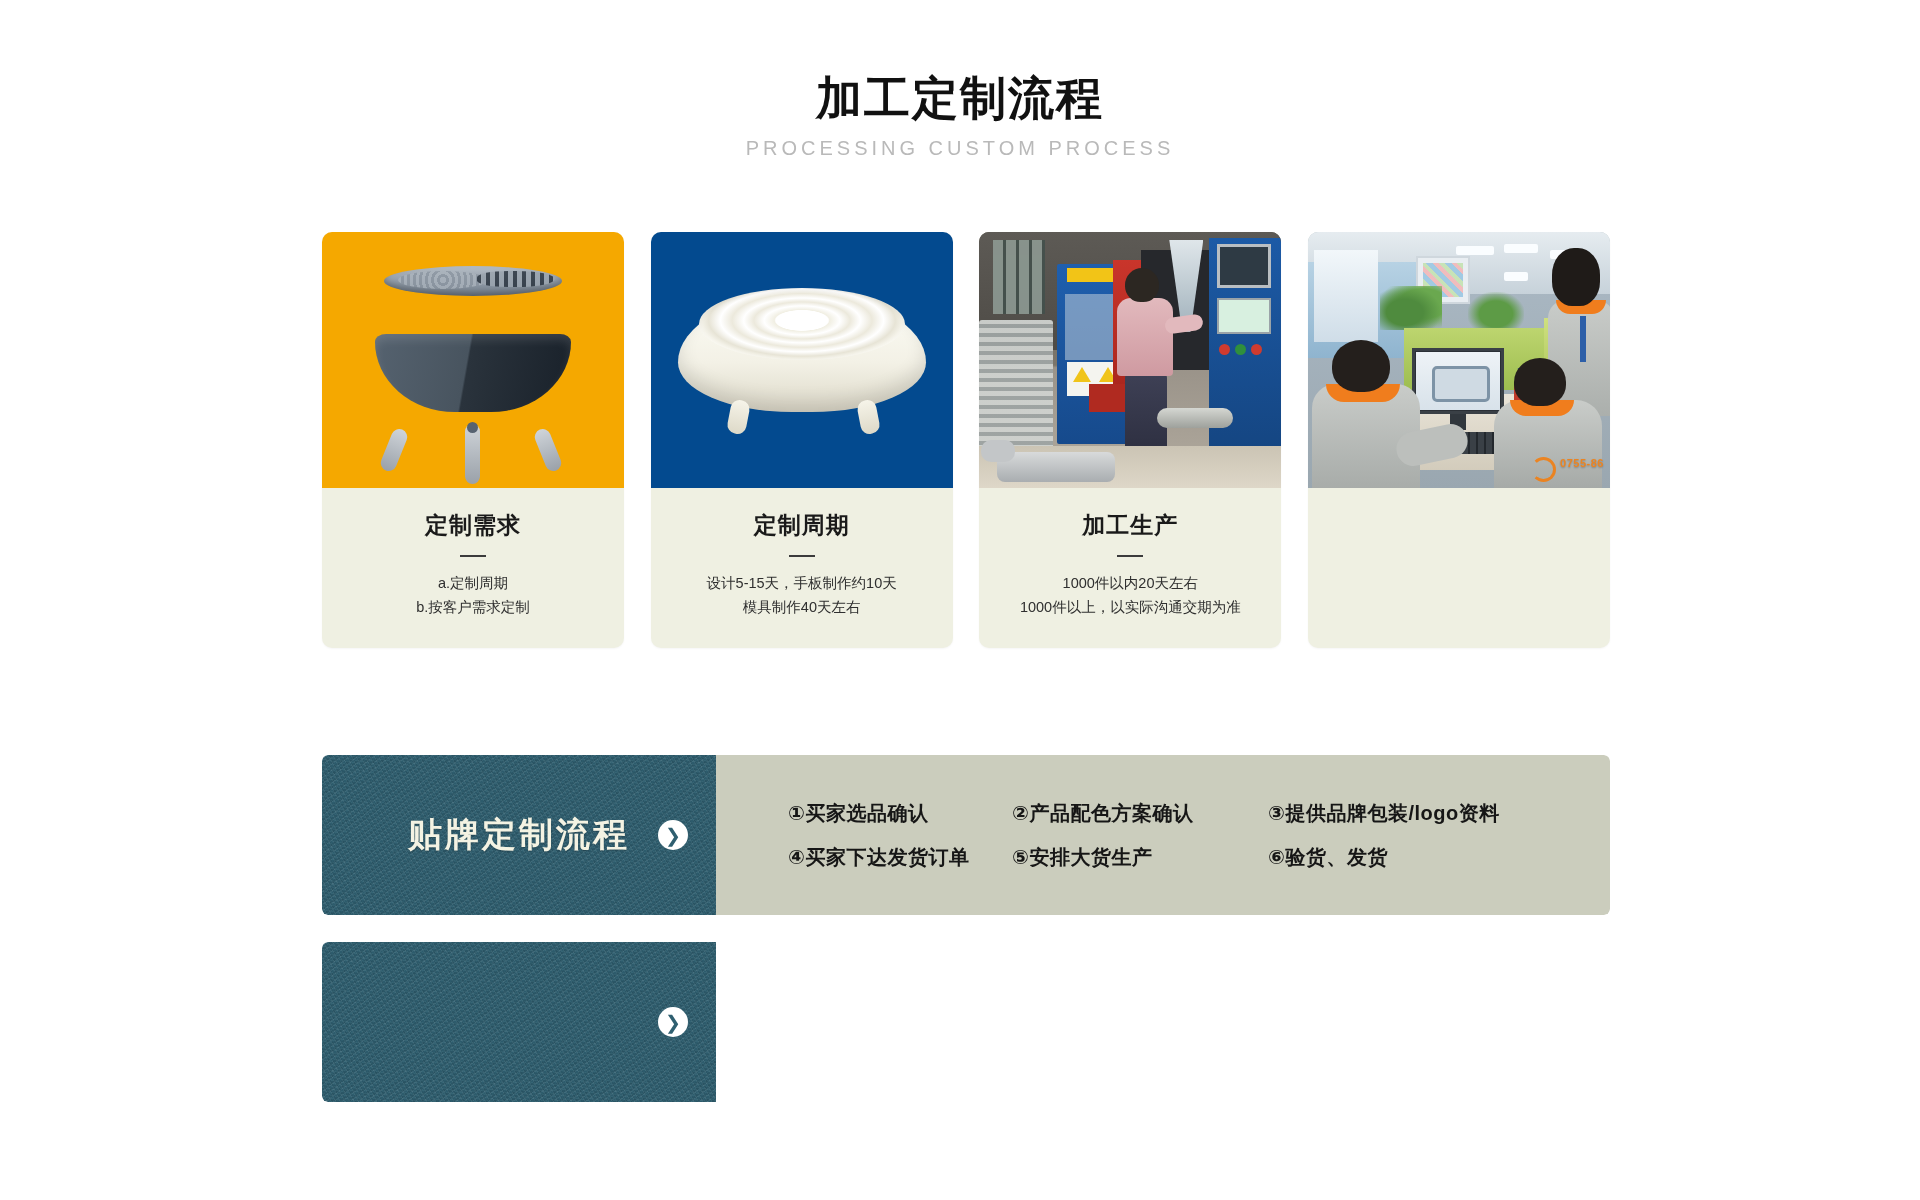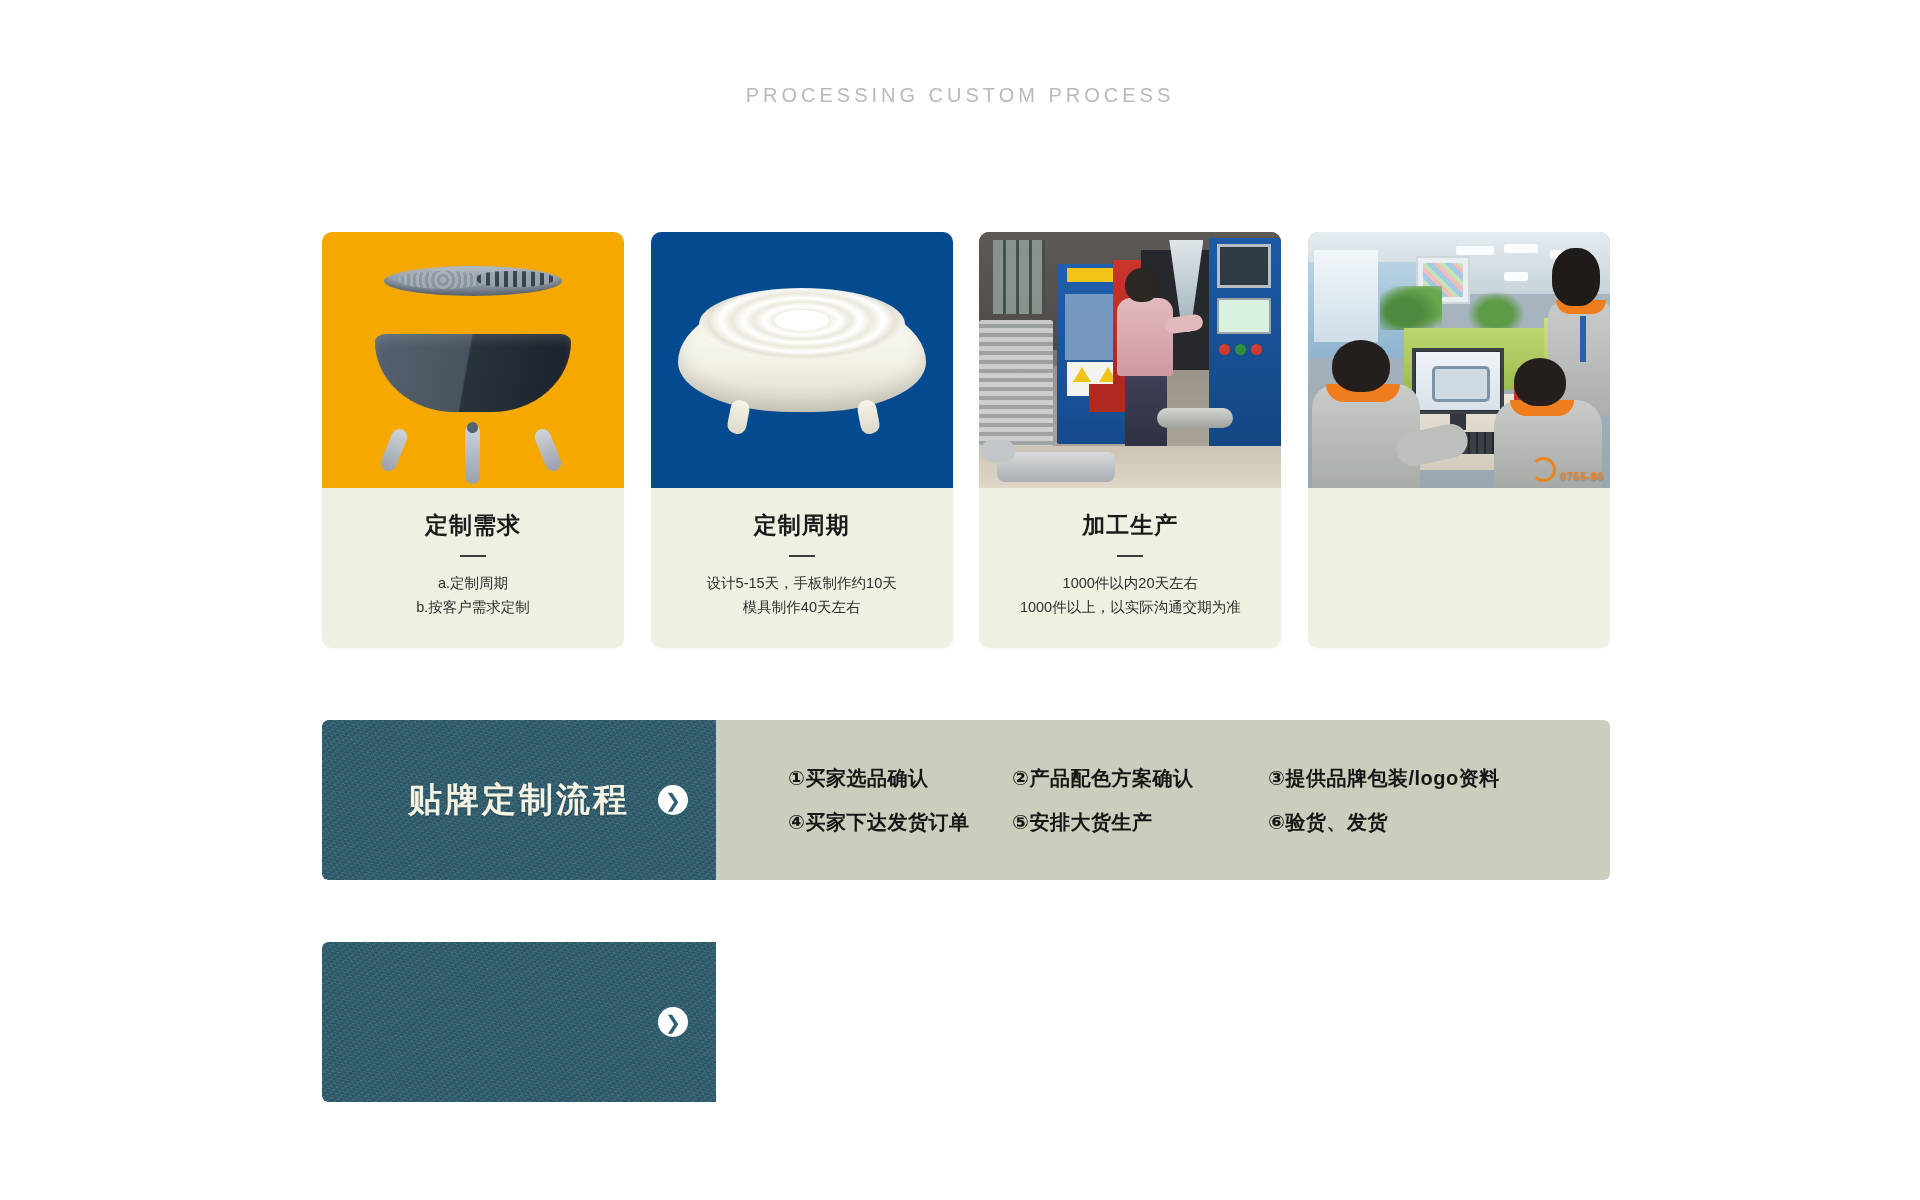--- a/index.html
+++ b/index.html
@@ -248,42 +248,42 @@
   .of-p3-collar{ left:248px; top:68px; width:50px; height:14px; background:#f07d1d; border-radius:0 0 16px 16px; }
   .of-lanyard { left:272px; top:84px; width:6px; height:46px; background:#2d5fa8; }
   .of-chair { left:186px; bottom:0; width:96px; height:68px; border-radius:18px 18px 0 0; background:linear-gradient(180deg,#2c2c2c,#1a1a1a); }
   .of-watermark {
     right: 6px; bottom: 6px;
     color: #f08016;
     font-size: 11px;
     font-weight: bold;
     letter-spacing: .5px;
     opacity: .92;
-    display: flex; align-items: flex-end; gap: 4px;
+    display: flex; align-items: flex-start; gap: 4px;
     text-shadow: 0 1px 2px rgba(0,0,0,.3);
   }
   .of-wm-ring {
     width: 19px; height: 19px;
     border-radius: 50%;
     border: 3px solid #f08016;
     border-left-color: transparent;
     display: inline-block;
   }
 
   
   .banner {
     position: absolute;
     left: 322px;
     width: 1288px;
     height: 160px;
     display: flex;
     border-radius: 6px;
     overflow: hidden;
   }
-  #banner-1 { top: 720px; }
+  #banner-1 { top: 755px; }
   #banner-2 { top: 942px; }
 
   .banner-label {
     position: relative;
     width: 394px;
     flex: 0 0 394px;
     background-color: #2f5f70;
     background-image:
       repeating-linear-gradient(62deg, rgba(255,255,255,.045) 0 1px, rgba(0,0,0,.05) 1px 2px, rgba(255,255,255,0) 2px 4px),
       repeating-linear-gradient(-38deg, rgba(255,255,255,.05) 0 1px, rgba(0,0,0,.055) 1px 3px, rgba(255,255,255,0) 3px 5px),
@@ -345,20 +345,21 @@
   #banner-2 .banner-row.r2 .banner-item:nth-child(3) { width: 186px; margin-right: 0; }
   #banner-2 .banner-row.r3 .banner-item:nth-child(1) { width: 272px; margin-right: 0; }
   #banner-2 .banner-row.r3 .banner-item:nth-child(2) { width: 162px; margin-right: 0; }
 </style>
 </head>
 <body>
 
 <div class="page">
 
   <div class="header">
+    <div class="title">加工定制流程</div>
     <div class="subtitle">PROCESSING CUSTOM PROCESS</div>
   </div>
 
   <div class="cards">
 
     <div class="card">
       <div class="card-media media-orange">
         <div class="grill">
           <div class="lid"></div>
           <div class="bowl"></div>

